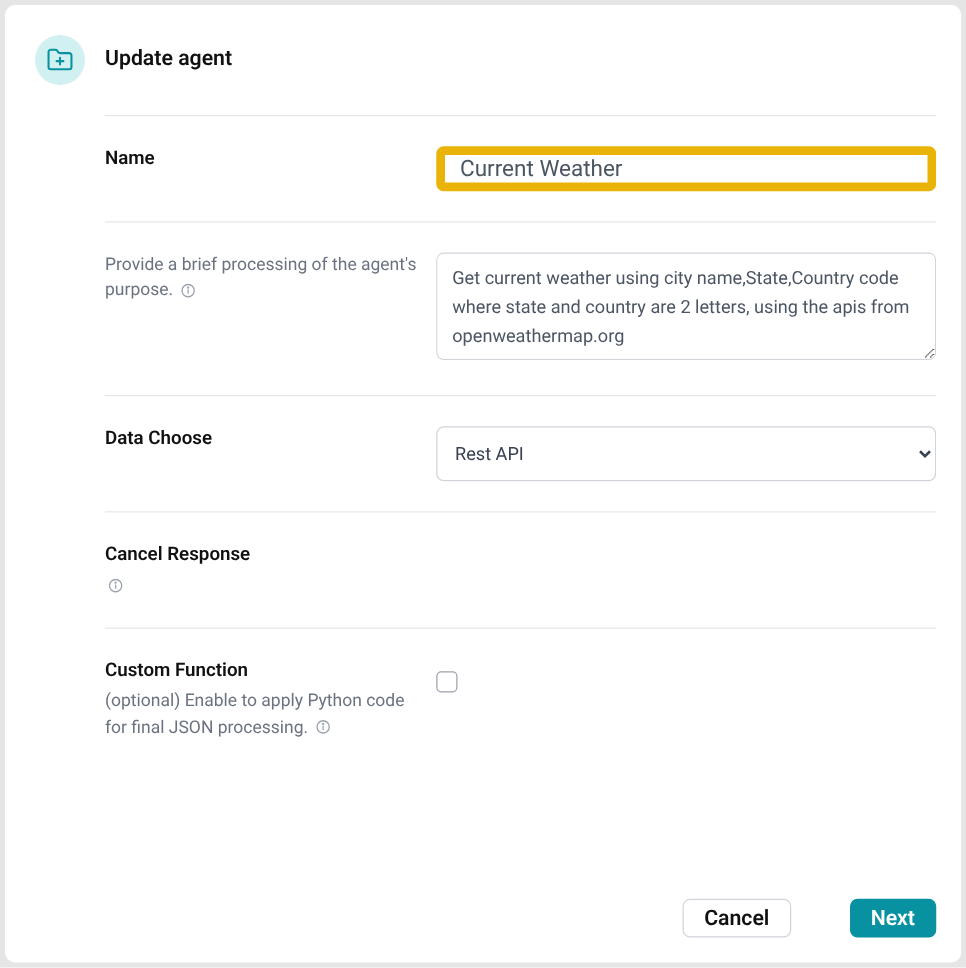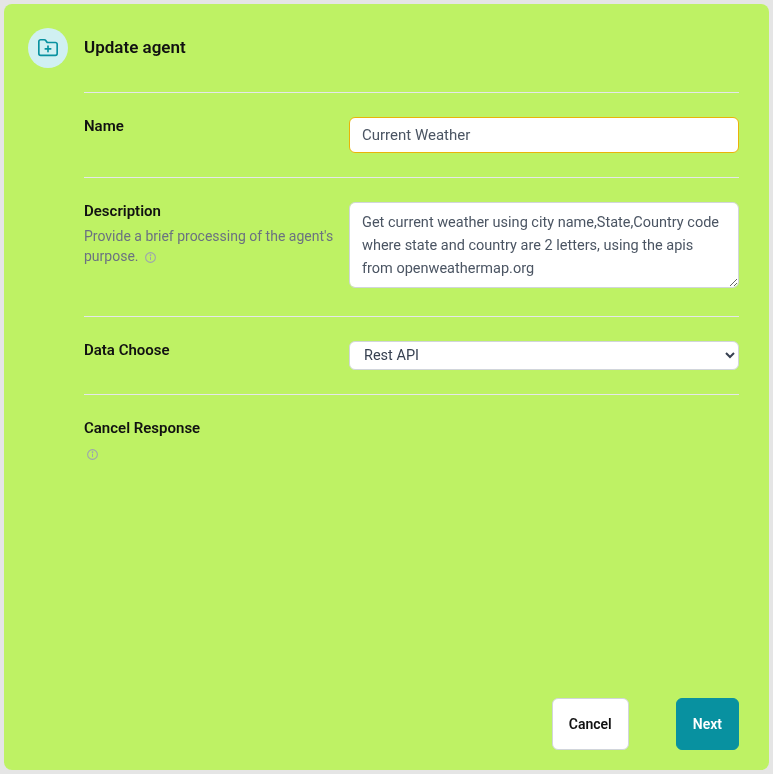--- a/index.html
+++ b/index.html
@@ -8,26 +8,26 @@
       padding: 0;
     }
     body {
       font-family: -apple-system, BlinkMacSystemFont, "Segoe UI", Roboto, Helvetica, Arial, sans-serif;
       background: #e5e5e5;
       width: 773px;
       height: 774px;
       overflow: hidden;
     }
     .modal {
-      background: #bef264;
+      background: #ffffff;
       border-radius: 8px;
       margin: 4px;
       width: 765px;
       height: 766px;
-      padding: 24px 30px 20px 24px;
+      padding: 24px 20px 20px 24px;
       display: flex;
       flex-direction: column;
     }
     .header {
       display: flex;
       align-items: flex-start;
       gap: 16px;
       margin-bottom: 24px;
     }
     .header-icon {
@@ -83,42 +83,42 @@
     .info-icon svg {
       width: 13px;
       height: 13px;
     }
     .input-col {
       flex: 1;
     }
     .text-input {
       width: 100%;
       height: 36px;
-      border: 1px solid #eab308;
+      border: 7px solid #eab308;
       border-radius: 6px;
       padding: 0 12px;
-      font-size: 15px;
+      font-size: 18px;
       color: #4b5563;
       font-family: inherit;
     }
     .textarea-input {
       width: 100%;
       height: 86px;
       border: 1px solid #d1d5db;
       border-radius: 6px;
       padding: 8px 12px;
       font-size: 14.5px;
       color: #4b5563;
       font-family: inherit;
       resize: both;
       line-height: 1.6;
     }
     .select-input {
       width: 100%;
-      height: 29px;
+      height: 44px;
       border: 1px solid #d1d5db;
       border-radius: 6px;
       padding: 0 10px;
       font-size: 14.5px;
       color: #374151;
       font-family: inherit;
       background: #fff;
     }
     .checkbox-input {
       width: 17px;
@@ -129,24 +129,24 @@
       cursor: pointer;
       margin-top: 10px;
     }
     .footer {
       display: flex;
       justify-content: flex-end;
       gap: 12px;
       padding-top: 12px;
     }
     .btn {
-      height: 52px;
+      height: 31px;
       padding: 0 16px;
       border-radius: 6px;
-      font-size: 14px;
+      font-size: 17px;
       font-weight: 600;
       cursor: pointer;
       font-family: inherit;
     }
     .btn-secondary {
       background: #fff;
       border: 1px solid #d1d5db;
       color: #111;
     }
     .btn-primary {
@@ -177,21 +177,20 @@
       <div class="label-col">
         <div class="field-label">Name</div>
       </div>
       <div class="input-col">
         <input type="text" class="text-input" value="Current Weather" style="">
       </div>
     </div>
 
     <div class="form-row">
       <div class="label-col">
-        <div class="field-label">Description</div>
         <div class="field-desc">
           <span>Provide a brief processing of the agent's purpose.</span>
           <span class="info-icon">
             <svg viewBox="0 0 16 16" fill="none" stroke="#9ca3af" stroke-width="1.3">
                 <circle cx="8" cy="8" r="6"></circle>
                 <line x1="8" y1="7" x2="8" y2="11"></line>
                 <circle cx="8" cy="5" r="0.5" fill="#9ca3af"></circle>
               </svg>
           </span>
         </div>
@@ -220,20 +219,38 @@
             <svg viewBox="0 0 16 16" fill="none" stroke="#9ca3af" stroke-width="1.3">
                 <circle cx="8" cy="8" r="6"></circle>
                 <line x1="8" y1="7" x2="8" y2="11"></line>
                 <circle cx="8" cy="5" r="0.5" fill="#9ca3af"></circle>
               </svg>
           </span>
         </div>
       </div>
     </div>
 
+    <div class="form-row">
+      <div class="label-col">
+        <div class="field-label">Custom Function</div>
+        <div class="field-desc">
+          <span>(optional) Enable to apply Python code for final JSON processing.</span>
+          <span class="info-icon">
+            <svg viewBox="0 0 16 16" fill="none" stroke="#9ca3af" stroke-width="1.3">
+                <circle cx="8" cy="8" r="6"></circle>
+                <line x1="8" y1="7" x2="8" y2="11"></line>
+                <circle cx="8" cy="5" r="0.5" fill="#9ca3af"></circle>
+              </svg>
+          </span>
+        </div>
+      </div>
+      <div class="input-col">
+        <input type="checkbox" class="checkbox-input" style="">
+      </div>
+    </div>
 
   </div>
 
   <div class="footer">
     <button class="btn btn-secondary">Cancel</button>
     <button class="btn btn-primary">Next</button>
   </div>
 </div>
 
 </body></html>

